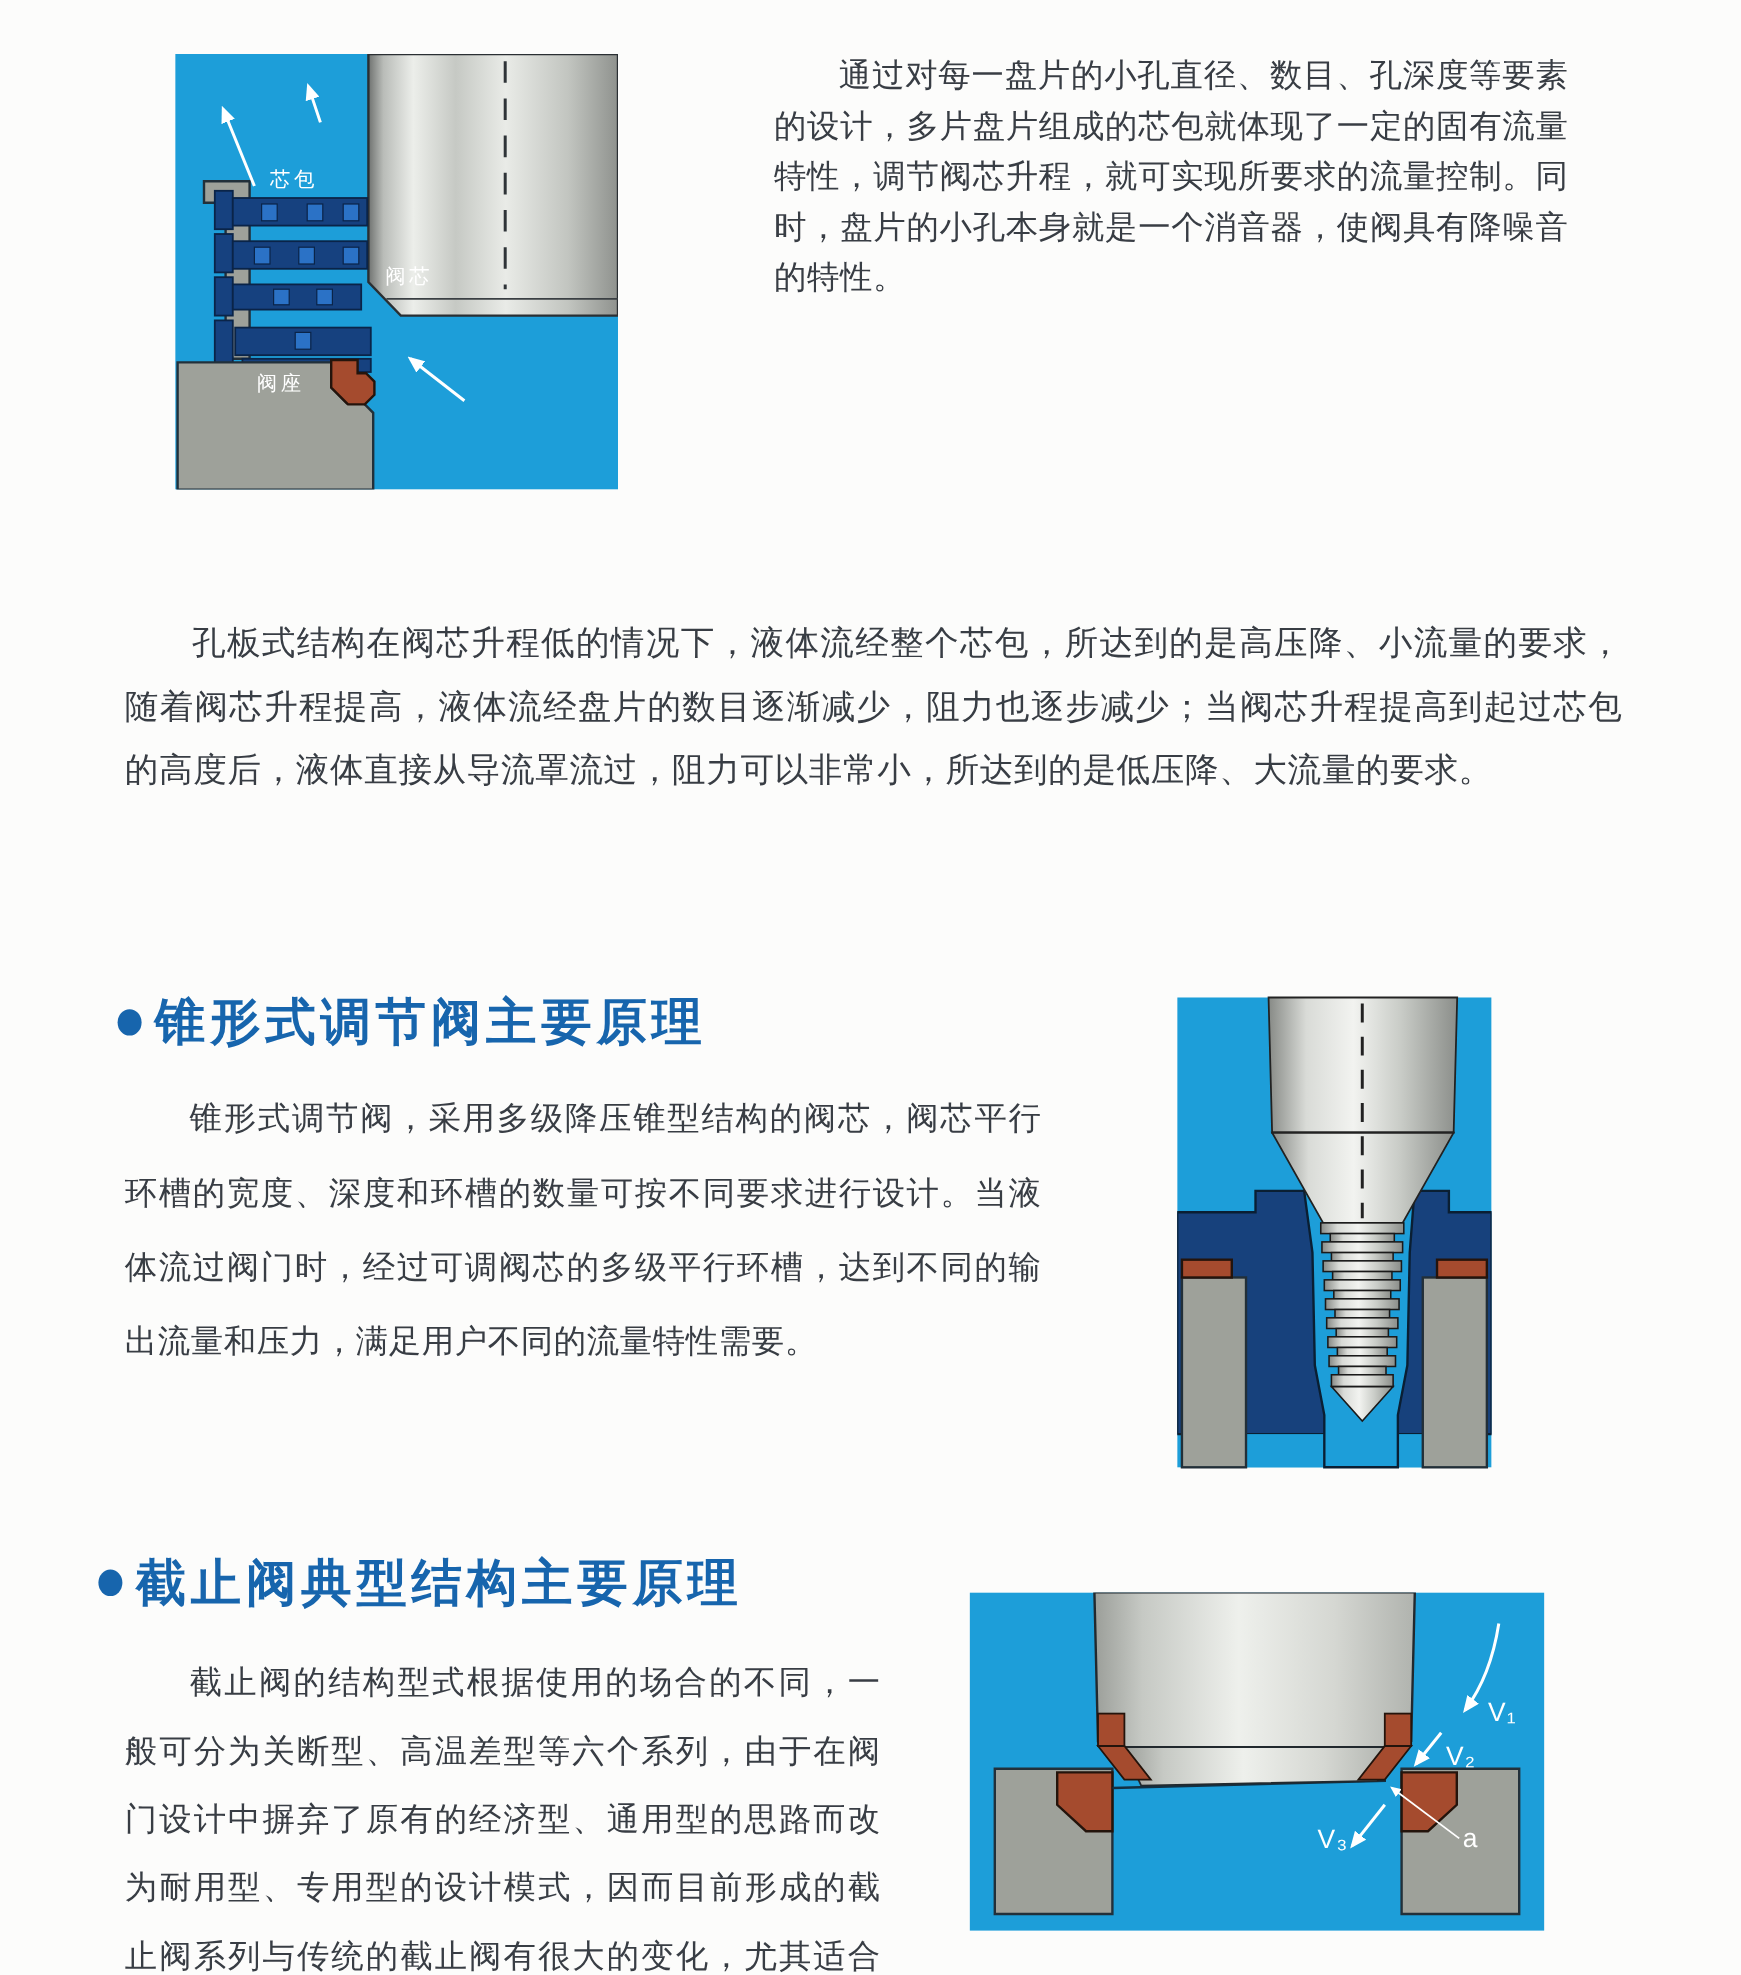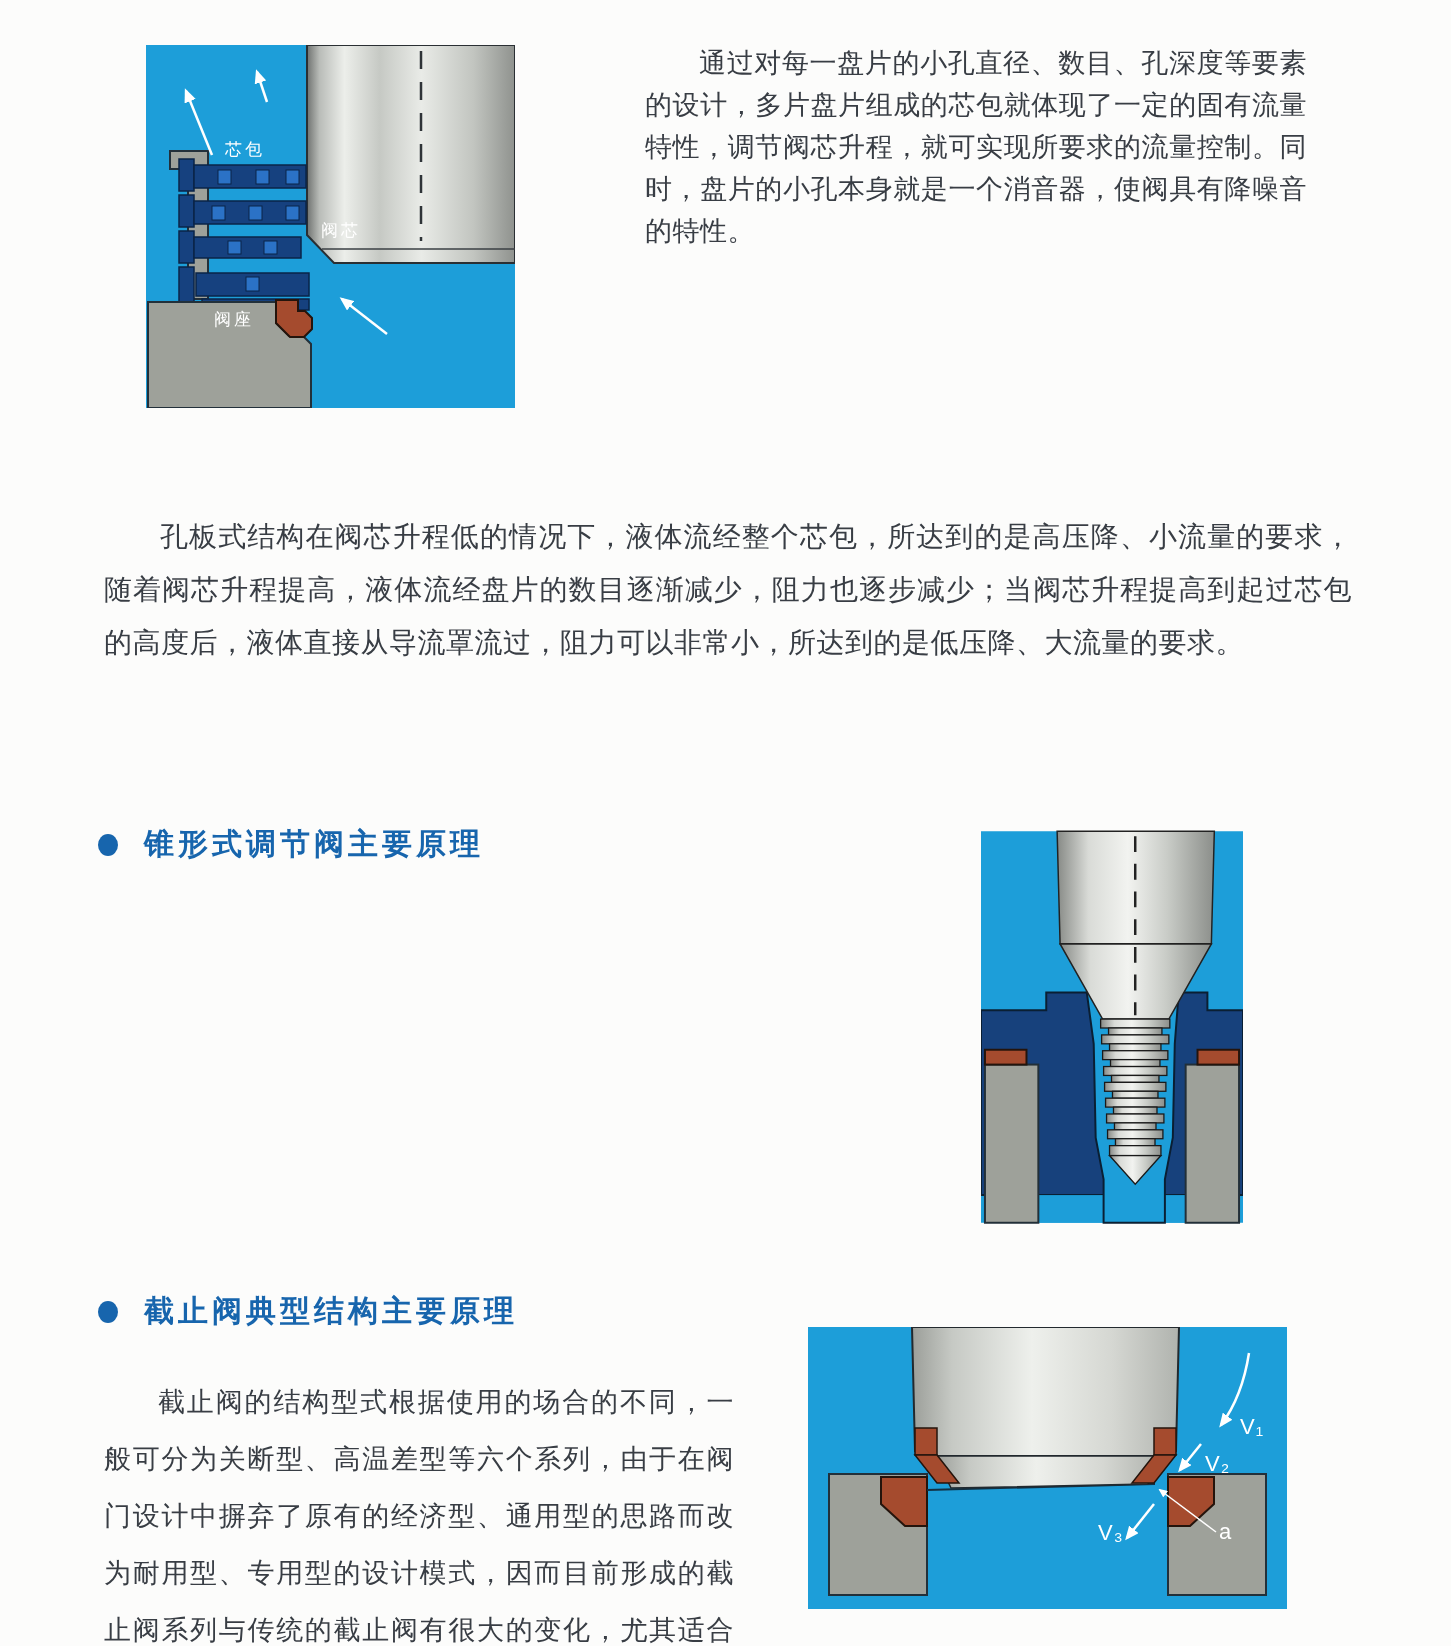--- a/index.html
+++ b/index.html
@@ -5,26 +5,26 @@
   html,body{margin:0;padding:0;background:#e8e8e8;}
   .page{position:relative;width:1451px;height:1646px;background:#fcfcfb;overflow:hidden;
         font-family:"Liberation Serif",serif;color:#383d44;}
   .para{position:absolute;text-align:justify;letter-spacing:.5px;}
   .indent{text-indent:2em;}
   .intro{left:645px;top:42px;width:662px;font-size:27px;line-height:42px;}
   .p1{left:104px;top:510px;width:1248px;font-size:28px;line-height:53px;}
   .p2{left:104px;top:697px;width:1248px;font-size:28px;line-height:40px;}
   .cone-body{left:104px;top:901px;width:764px;font-size:27px;line-height:62px;}
   .stop-body{left:104px;top:1374px;width:630px;font-size:27px;line-height:57px;}
-  .sec-head{position:absolute;display:flex;align-items:center;gap:26px;
-            font-family:"Liberation Sans",sans-serif;font-weight:bold;font-size:30px;
+  .sec-head{position:absolute;display:flex;align-items:center;gap:11px;
+            font-family:"Liberation Sans",sans-serif;font-weight:bold;font-size:42px;
             letter-spacing:4px;color:#1765ad;}
   .sec-head .bullet{width:20px;height:22px;border-radius:50%;background:#1765ad;flex:0 0 auto;}
   .h-cone{left:98px;top:824px;}
-  .h-stop{left:98px;top:1291px;}
+  .h-stop{left:82px;top:1291px;}
   .diagram{position:absolute;}
   .d1{left:146px;top:45px;}
   .d2{left:981px;top:829px;}
   .d3{left:808px;top:1327px;}
   svg text{font-family:"Liberation Sans",sans-serif;}
   .dlabel{fill:#ffffff;font-size:17px;letter-spacing:3px;}
   .vlabel{fill:#ffffff;font-size:22px;letter-spacing:1px;}
 </style>
 </head>
 <body>
@@ -88,20 +88,21 @@
   </svg>
 
   <div class="para intro indent">通过对每一盘片的小孔直径、数目、孔深度等要素的设计，多片盘片组成的芯包就体现了一定的固有流量特性，调节阀芯升程，就可实现所要求的流量控制。同时，盘片的小孔本身就是一个消音器，使阀具有降噪音的特性。</div>
 
   <div class="para p1 indent">孔板式结构在阀芯升程低的情况下，液体流经整个芯包，所达到的是高压降、小流量的要求，随着阀芯升程提高，液体流经盘片的数目逐渐减少，阻力也逐步减少；当阀芯升程提高到起过芯包的高度后，液体直接从导流罩流过，阻力可以非常小，所达到的是低压降、大流量的要求。</div>
 
   <div class="sec-head h-cone">
     <span class="bullet"></span>
     <span>锥形式调节阀主要原理</span>
   </div>
+  <div class="para cone-body indent">锥形式调节阀，采用多级降压锥型结构的阀芯，阀芯平行环槽的宽度、深度和环槽的数量可按不同要求进行设计。当液体流过阀门时，经过可调阀芯的多级平行环槽，达到不同的输出流量和压力，满足用户不同的流量特性需要。</div>
 
   <svg class="diagram d2" width="262" height="396" viewBox="0 0 265 396">
     <defs>
       <linearGradient id="m2" x1="0" y1="0" x2="1" y2="0">
         <stop offset="0" stop-color="#878a86"></stop>
           <stop offset=".2" stop-color="#d9dbd7"></stop>
         <stop offset=".45" stop-color="#f2f3f0"></stop>
           <stop offset=".7" stop-color="#c9ccc7"></stop>
         <stop offset="1" stop-color="#8b8e8a"></stop>
       </linearGradient>

